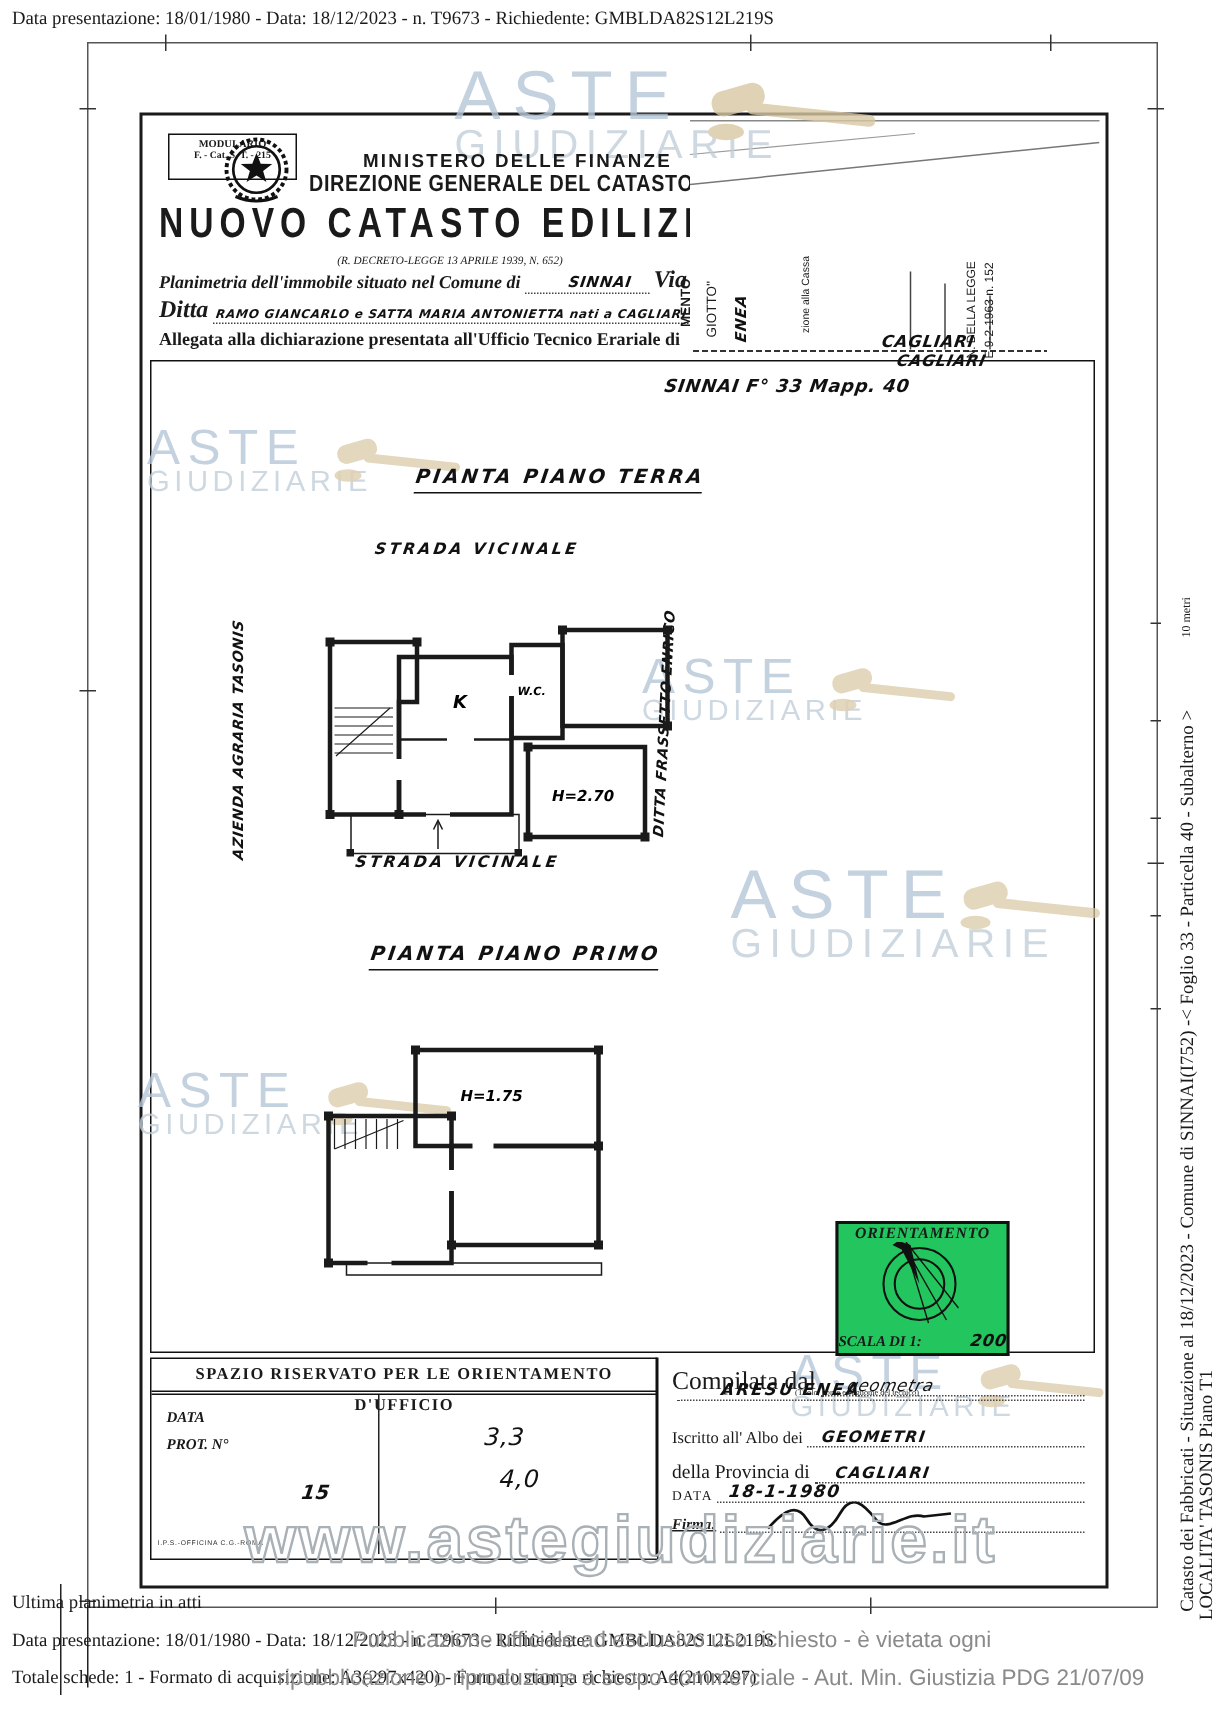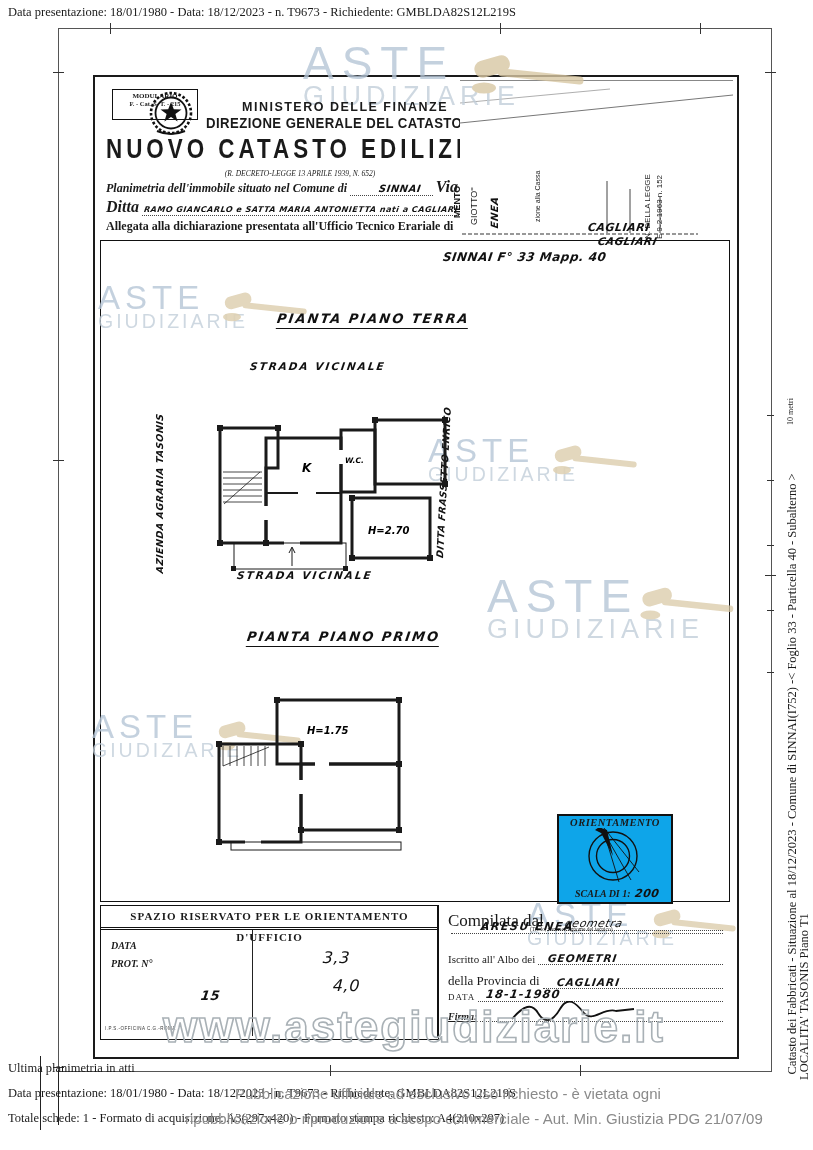--- a/index.html
+++ b/index.html
@@ -208,32 +208,32 @@
     <rect x="191" y="69" width="6" height="6"></rect>
       <rect x="191" y="135" width="6" height="6"></rect>
     <rect x="11" y="49" width="6" height="6"></rect>
       <rect x="93" y="49" width="6" height="6"></rect>
     <rect x="11" y="147" width="6" height="6"></rect>
       <rect x="93" y="135" width="6" height="6"></rect>
   </g>
   <text x="102" y="42" font-size="10" font-weight="bold" font-style="italic" font-family="DejaVu Sans">H=1.75</text>
 </svg>
 
-<div class="abs z5" style="left:557px;top:814px;width:112px;height:86px;border:2px solid #111;background:#0ea5e9;">
+<div class="abs z5" style="left:557px;top:814px;width:112px;height:86px;border:2px solid #111;background:#22c55e;">
   <div class="serif" style="font-size:10.5px;font-weight:700;font-style:italic;text-align:center;margin-top:1px;letter-spacing:.5px;">ORIENTAMENTO</div>
   <svg width="112" height="56" viewBox="0 0 112 56">
     <circle cx="54" cy="28" r="24" fill="none" stroke="#111" stroke-width="1.4"></circle>
     <circle cx="54" cy="28" r="16.5" fill="none" stroke="#111" stroke-width="1.4"></circle>
     <polygon points="54,28 39,-1 48,2" fill="#111"></polygon>
     <line x1="43" y1="1" x2="72" y2="52" stroke="#111" stroke-width=".9"></line>
     <line x1="45" y1="0" x2="80" y2="44" stroke="#111" stroke-width=".9"></line>
     <line x1="44" y1="1" x2="60" y2="54" stroke="#111" stroke-width=".9"></line>
     <polygon points="36,2 43,-3 42,5" fill="#111"></polygon>
   </svg>
-  <div style="position:absolute;left:0;bottom:2px;width:100%;display:flex;align-items:baseline;justify-content:flex-start;gap:4px;margin-left:16px;">
+  <div style="position:absolute;left:0;bottom:2px;width:100%;display:flex;align-items:baseline;justify-content:space-between;gap:4px;">
     <span class="serif" style="font-size:10px;font-weight:700;font-style:italic;">SCALA DI 1:</span>
     <span class="hand skew" style="font-size:11px;">200</span>
   </div>
 </div>
 
 <div class="abs z5" style="left:100px;top:905px;width:337px;height:133px;border:1.5px solid #111;">
   <div class="serif" style="height:21px;line-height:21px;text-align:center;font-size:11px;font-weight:700;letter-spacing:1px;border-bottom:3px double #111;">SPAZIO RISERVATO PER LE ORIENTAMENTO D'UFFICIO</div>
   <div style="position:relative;height:106px;">
     <div class="boxline" style="left:151px;top:0;width:1px;height:106px;"></div>
     <div class="abs serif" style="left:10px;top:10px;font-size:10px;font-weight:700;font-style:italic;">DATA</div>

